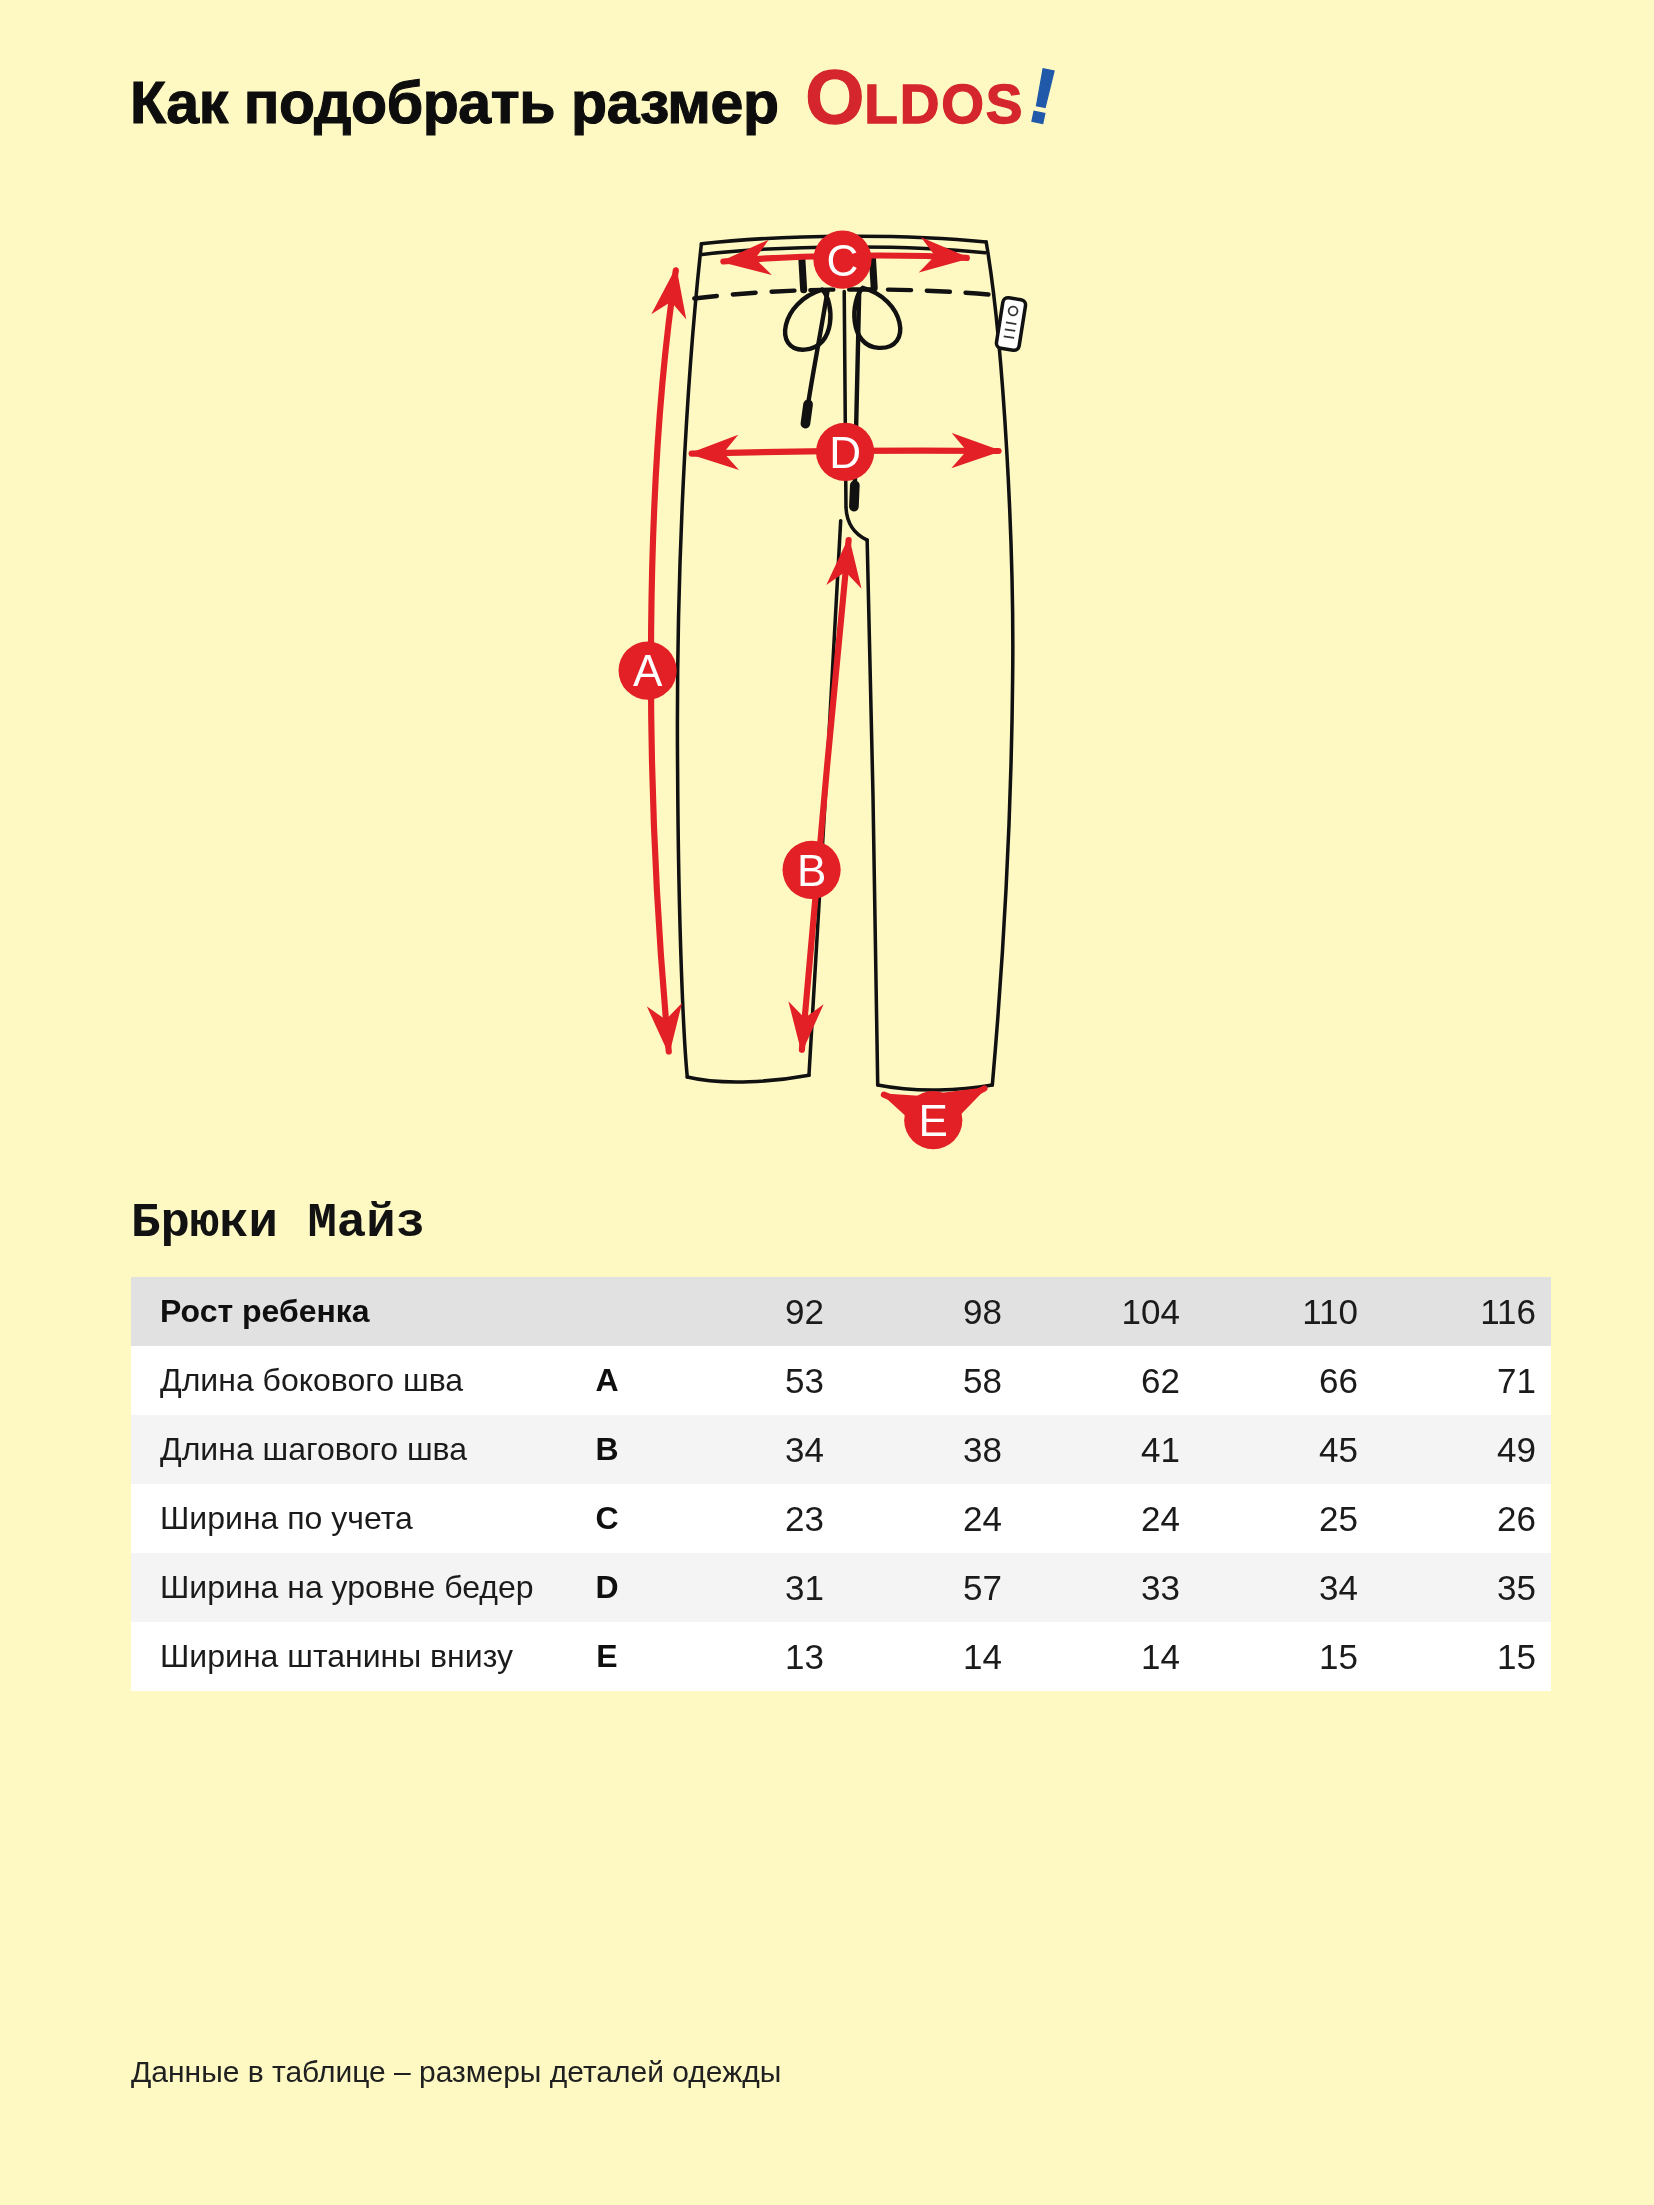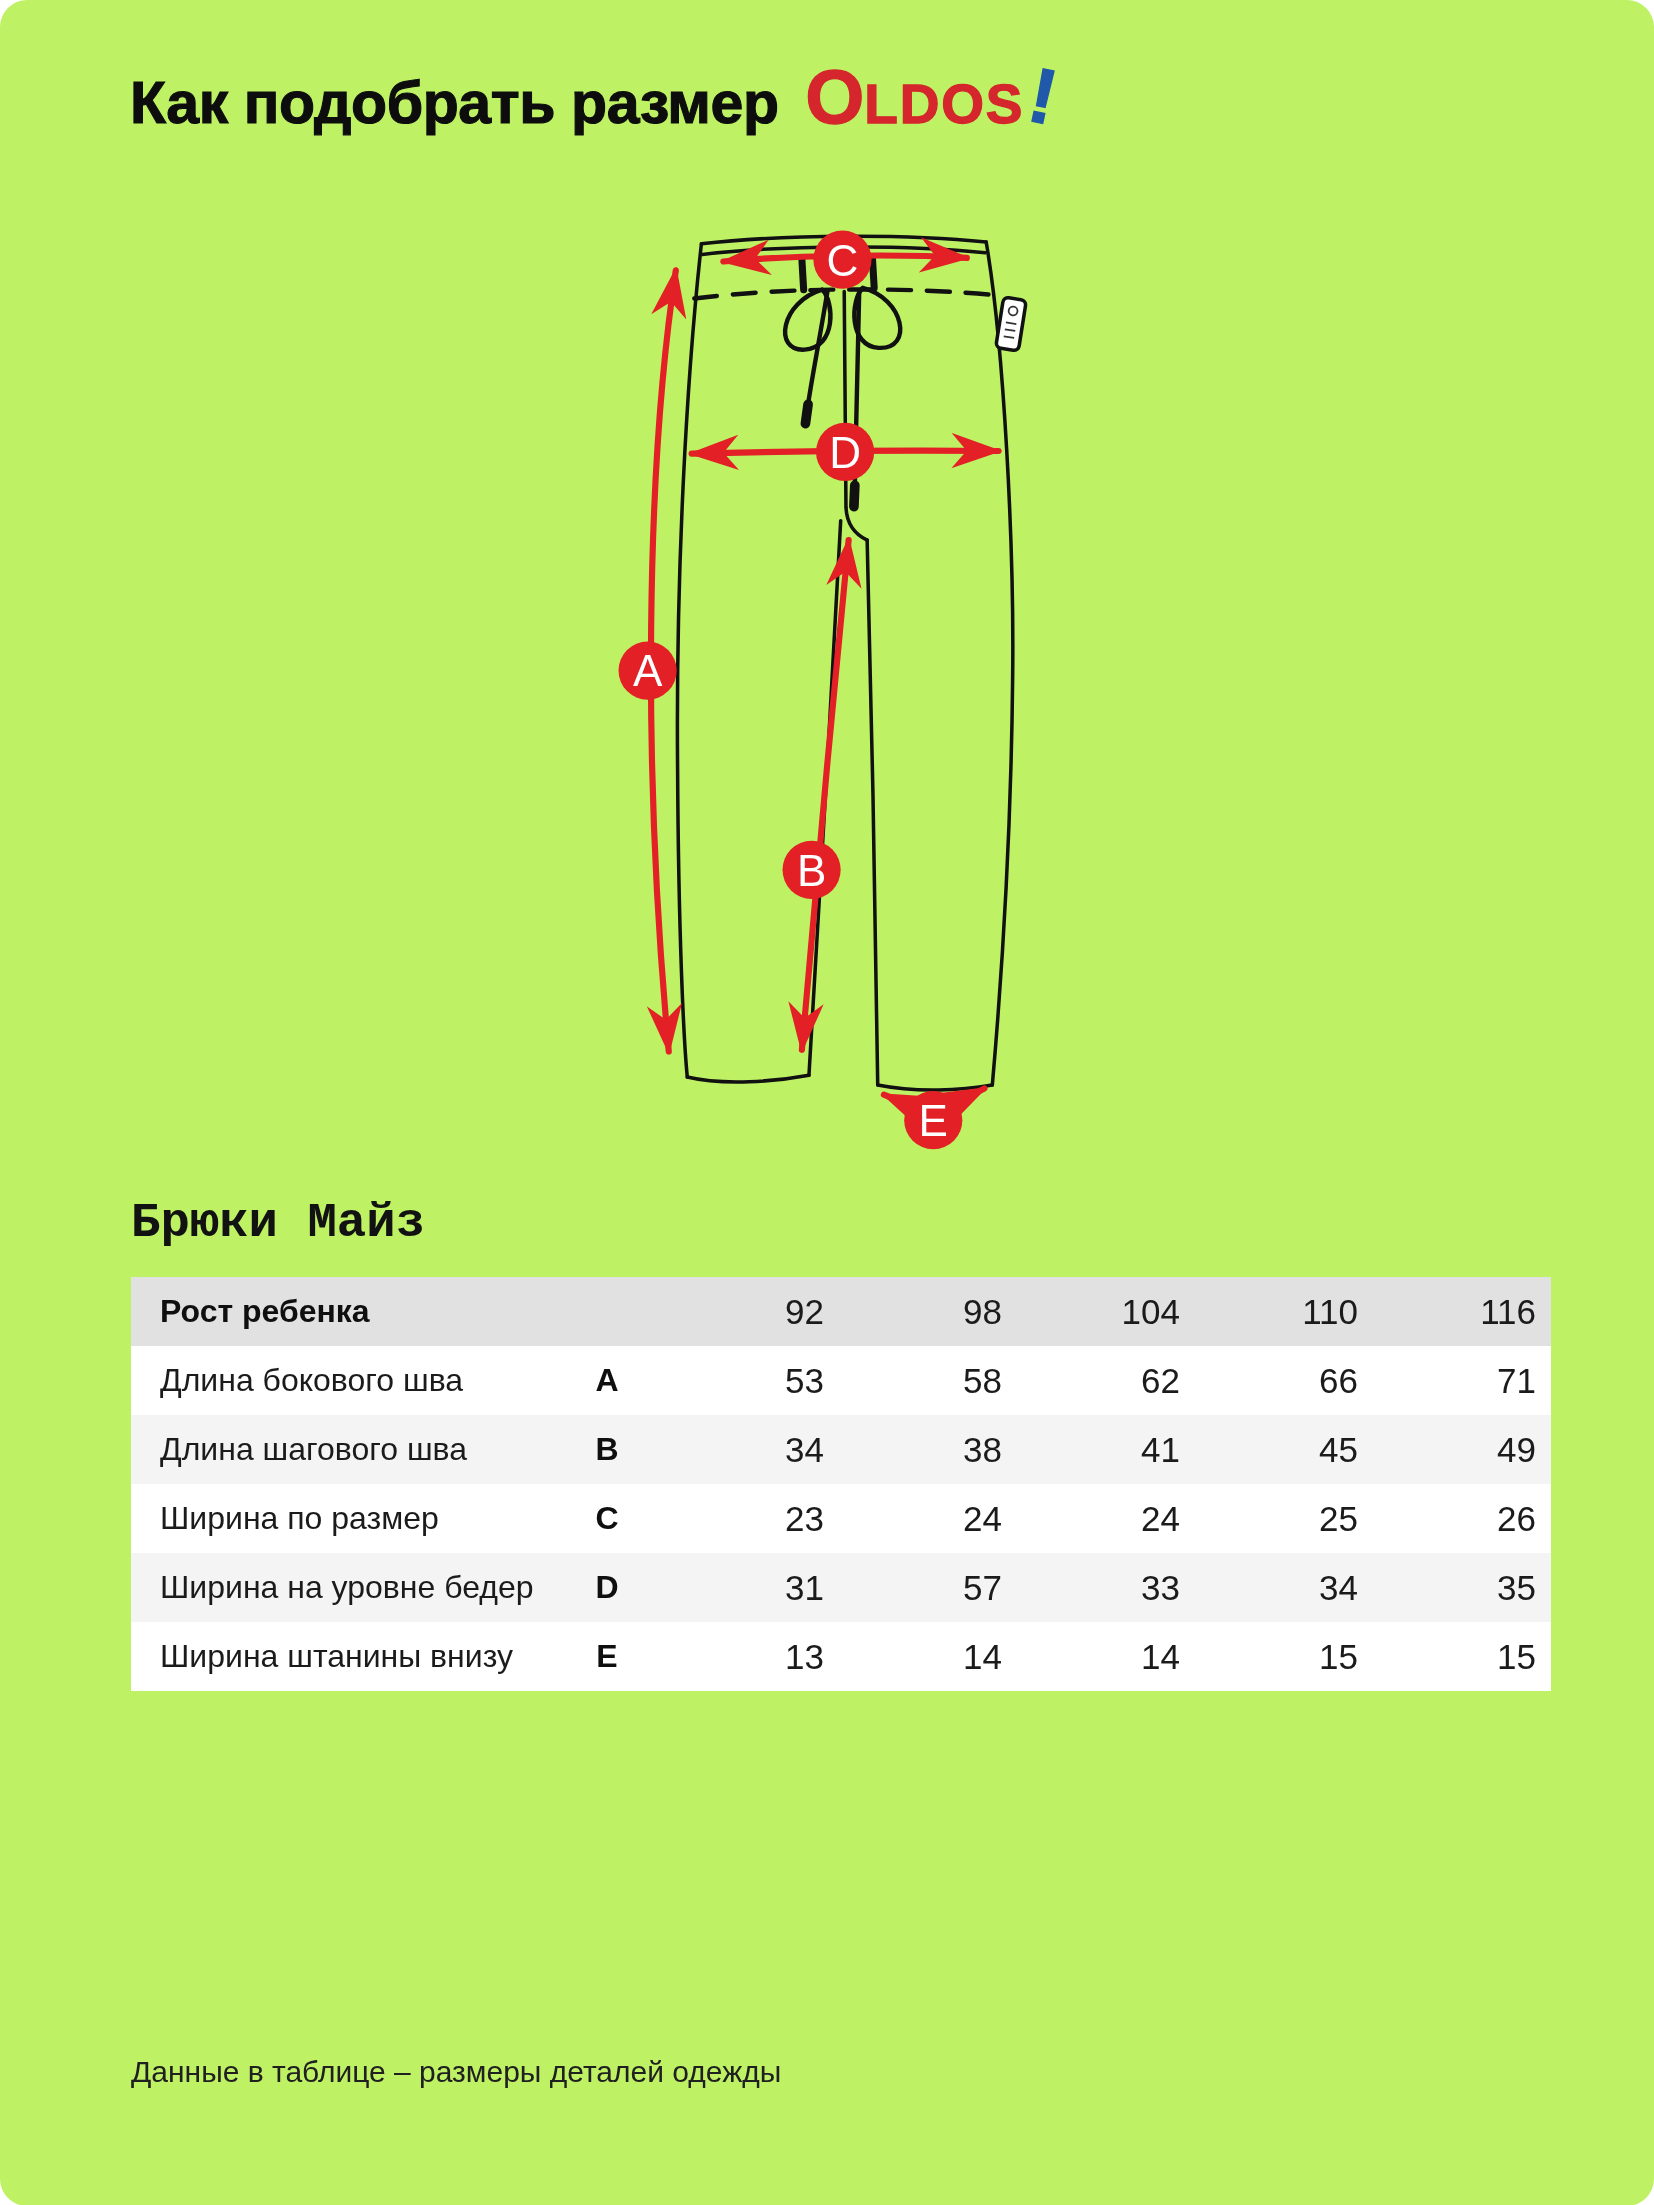--- a/index.html
+++ b/index.html
@@ -1,18 +1,18 @@
 <!DOCTYPE html>
 <html style="font-size:14px"><head>
 <meta charset="utf-8">
 <style>
   html,body{margin:0;padding:0;background:#ffffff;}
   .page{
-    position:relative;width:1654px;height:2206px;background:#bef264;
-    font-family:"Liberation Sans",sans-serif;color:#161616;overflow:hidden;border-radius:27px;
+    position:relative;width:1654px;height:2206px;background:#fef9c3;
+    font-family:"Liberation Sans",sans-serif;color:#161616;overflow:hidden;
   }
   
   .header{position:absolute;left:130px;top:51px;display:flex;align-items:baseline;white-space:nowrap;}
   .page-title{
     font-size:59px;font-weight:700;letter-spacing:-0.4px;color:#0d0d0d;
     -webkit-text-stroke:1.1px #0d0d0d;
   }
   .logo{display:inline-flex;align-items:baseline;margin-left:26.5px;}
   .logo span{font-weight:700;-webkit-text-stroke:1.3px currentColor;}
   .logo .logo-o{font-size:76px;color:#d4262c;}
@@ -147,21 +147,21 @@
       <div class="cell label">Длина шагового шва</div>
       <div class="cell letter">B</div>
       <div class="cell num">34</div>
       <div class="cell num">38</div>
       <div class="cell num">41</div>
       <div class="cell num">45</div>
       <div class="cell num">49</div>
     </div>
 
     <div class="t-row">
-      <div class="cell label">Ширина по размер</div>
+      <div class="cell label">Ширина по учета</div>
       <div class="cell letter">C</div>
       <div class="cell num">23</div>
       <div class="cell num">24</div>
       <div class="cell num">24</div>
       <div class="cell num">25</div>
       <div class="cell num">26</div>
     </div>
 
     <div class="t-row shaded">
       <div class="cell label">Ширина на уровне бедер</div>

